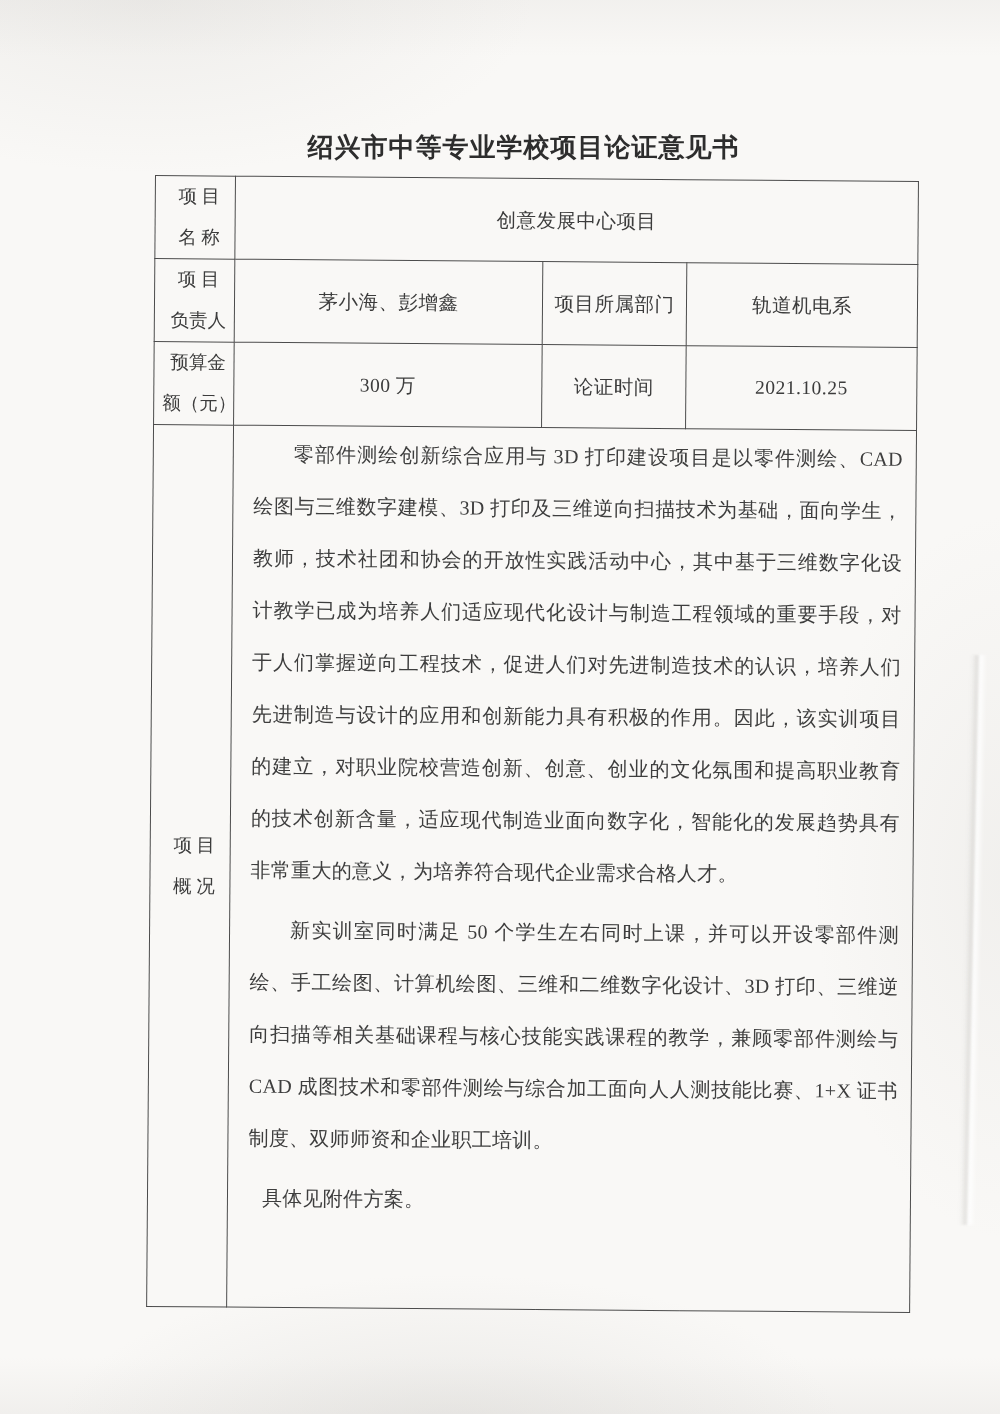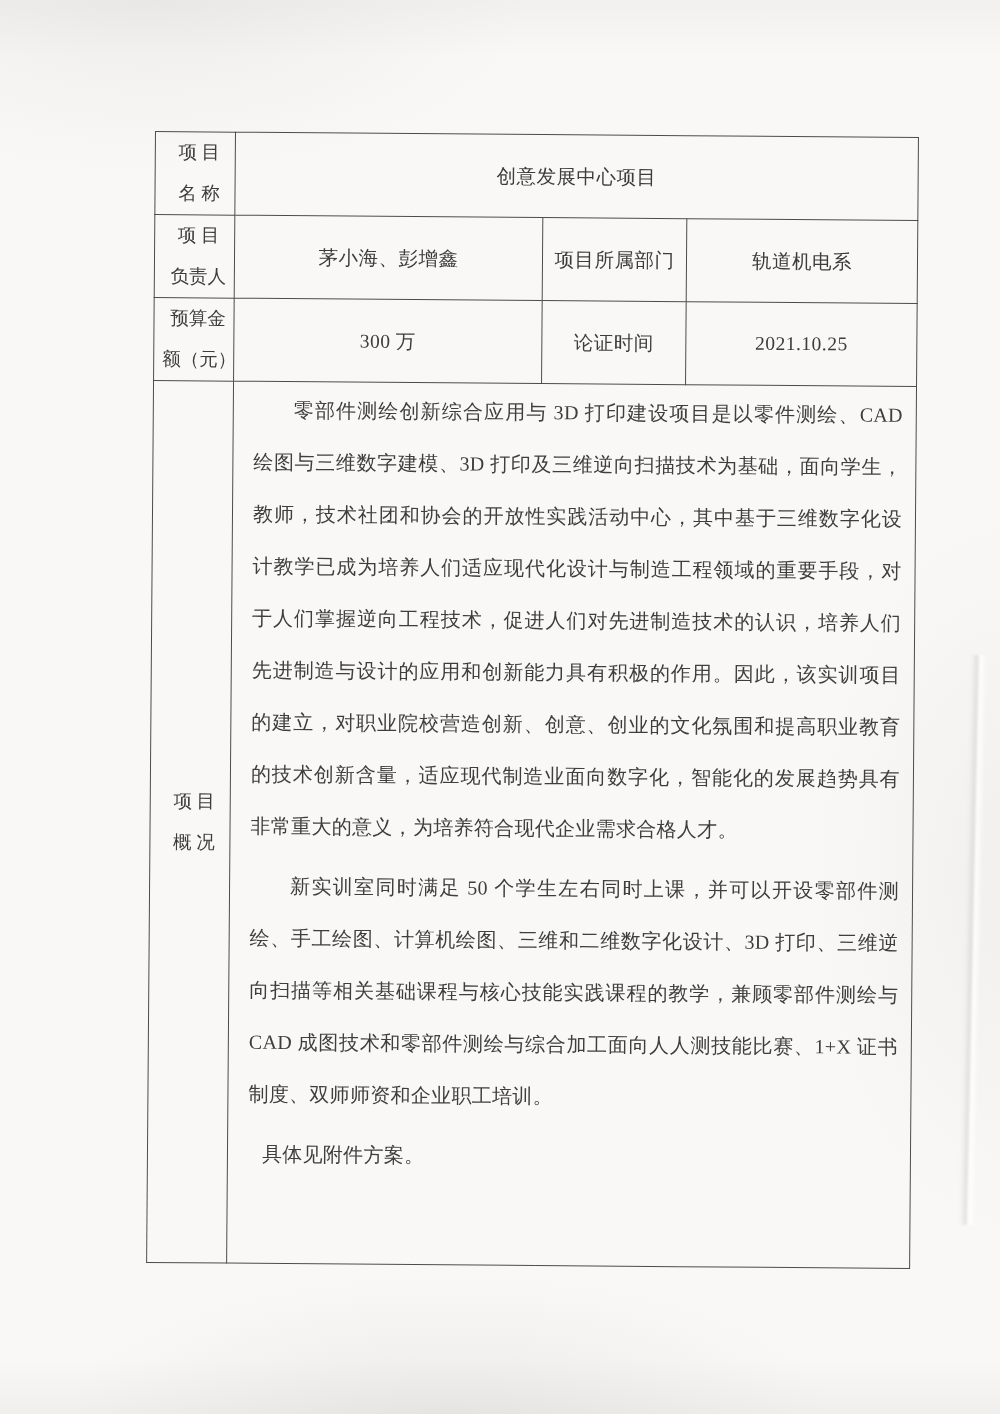--- a/index.html
+++ b/index.html
@@ -105,20 +105,21 @@
   .indent-1 { text-indent: 0.7em; }
 </style>
 </head>
 <body>
 
 <div class="page">
   <div class="crease"></div>
 
   <div class="content">
 
+    <h1 class="doc-title">绍兴市中等专业学校项目论证意见书</h1>
 
     <table class="form-table">
       <colgroup>
         <col class="c1">
           <col class="c2">
           <col class="c3">
           <col class="c4">
       </colgroup>
 
       <tbody>

